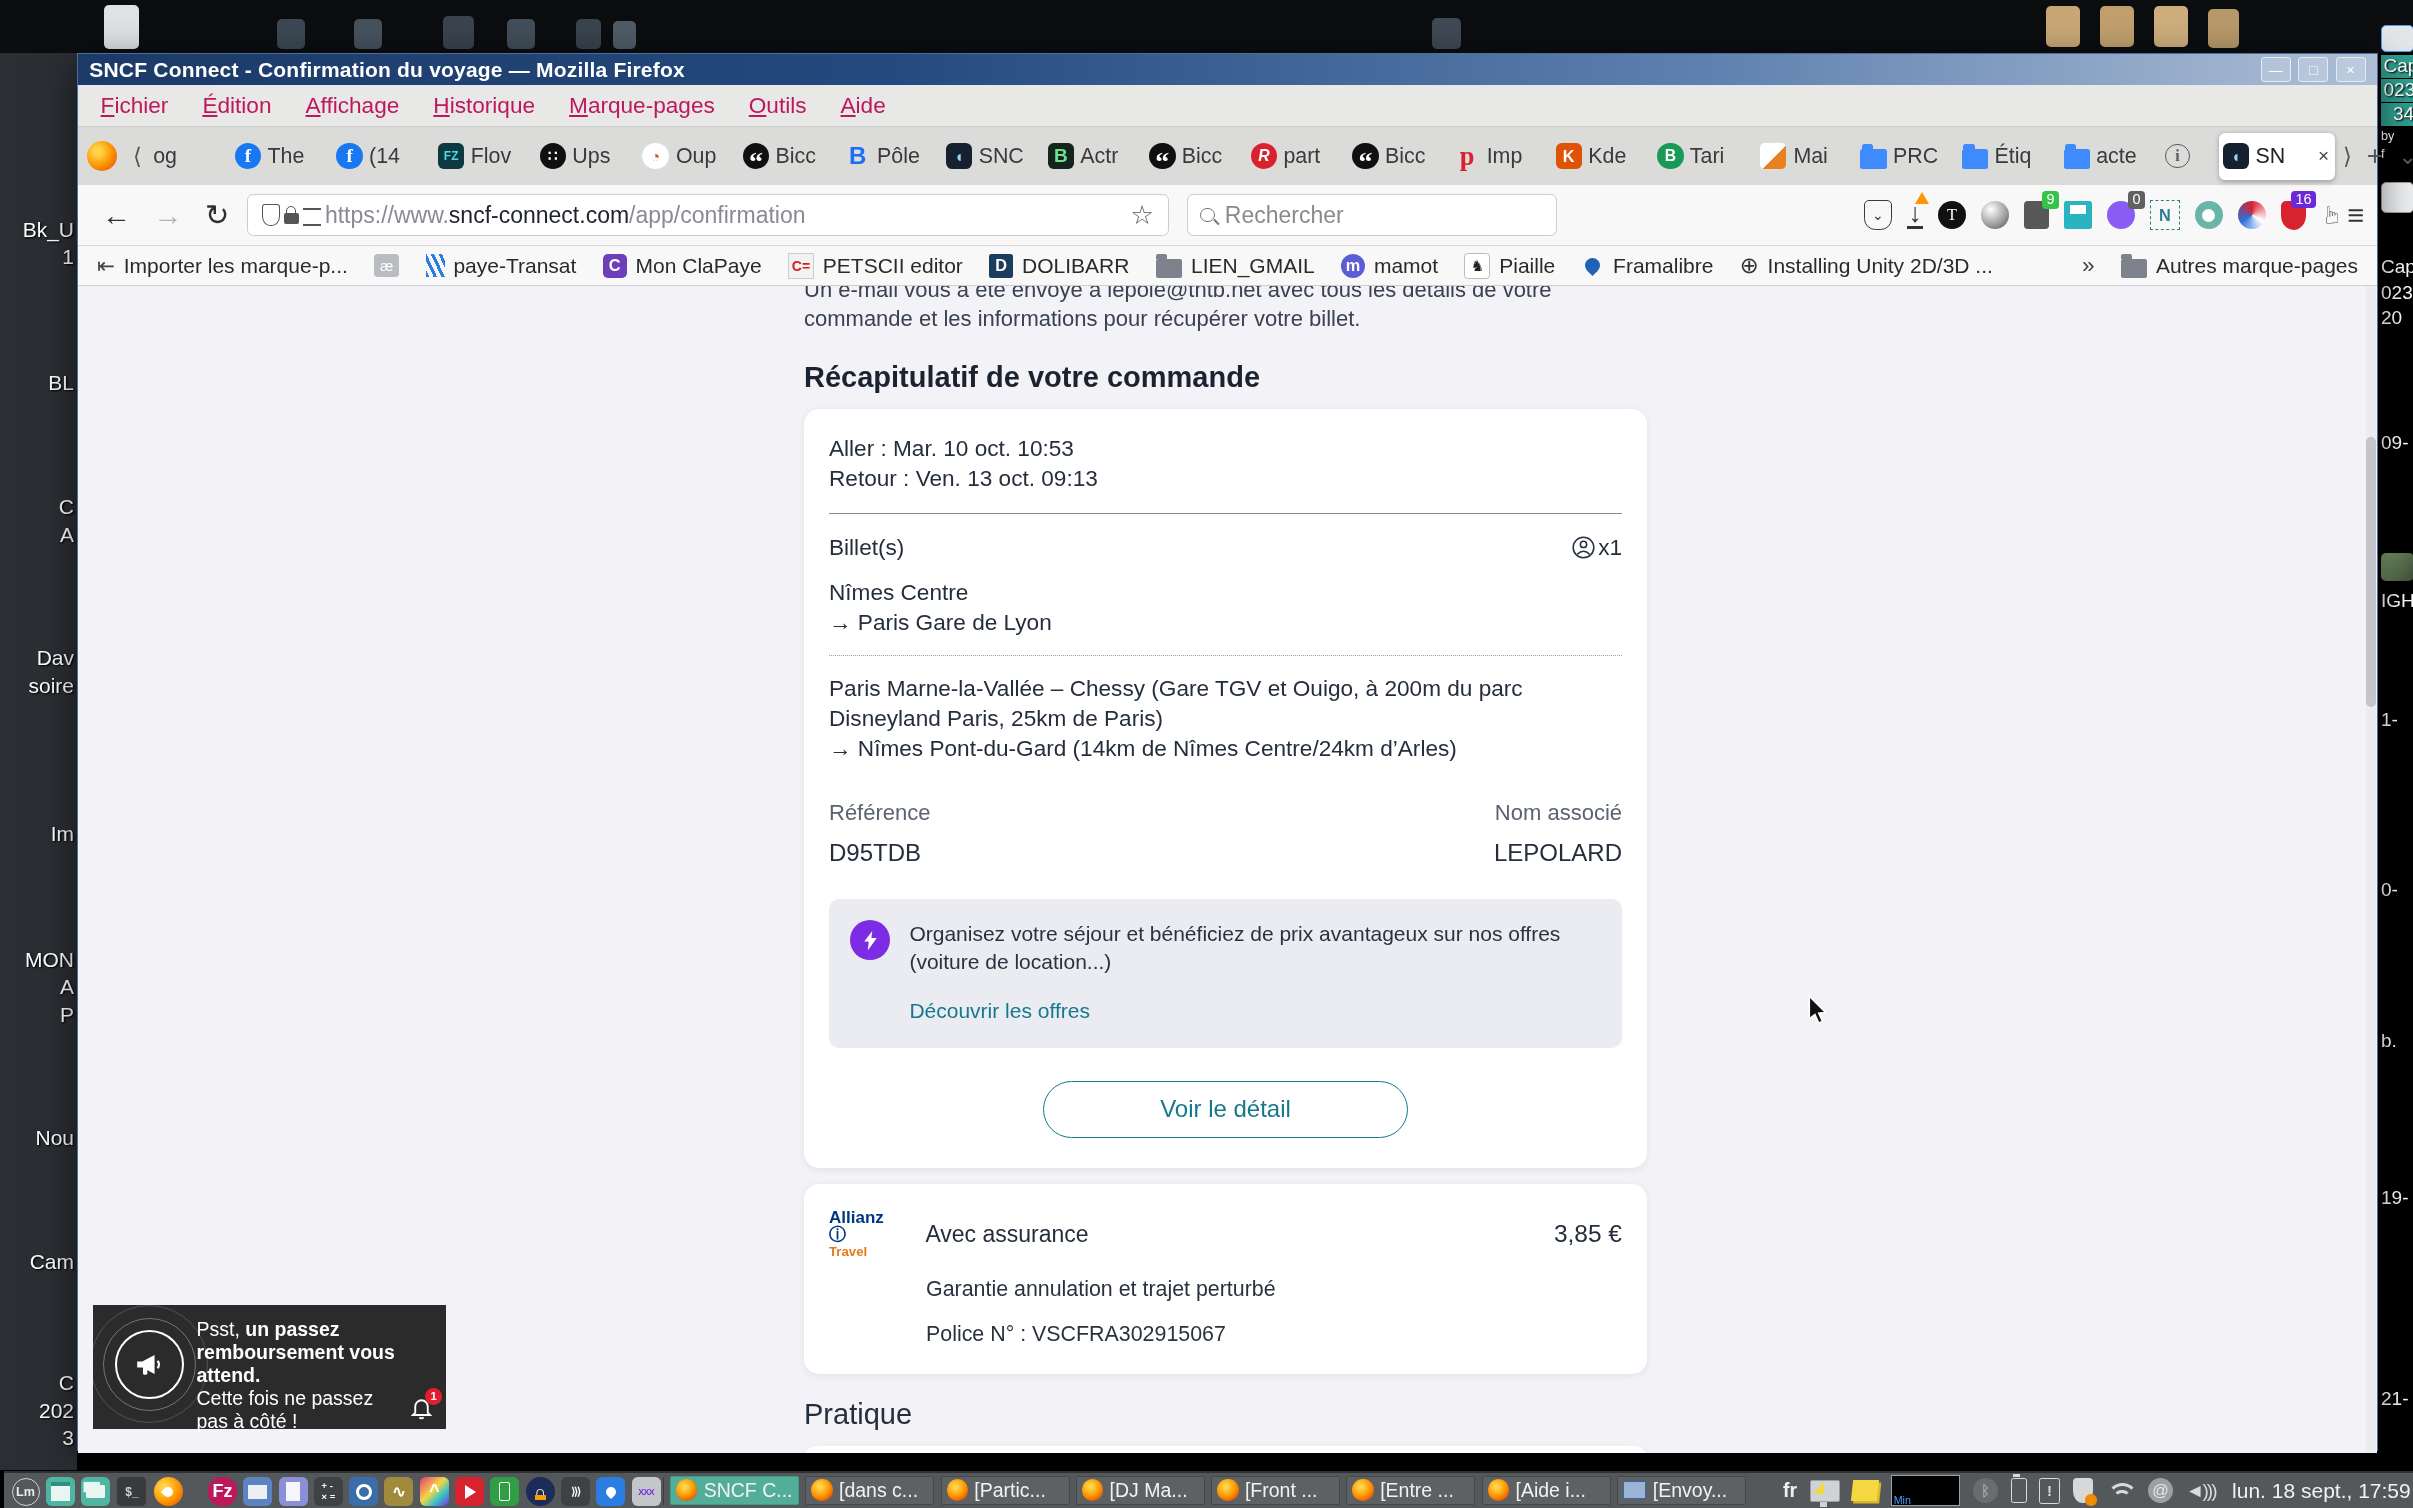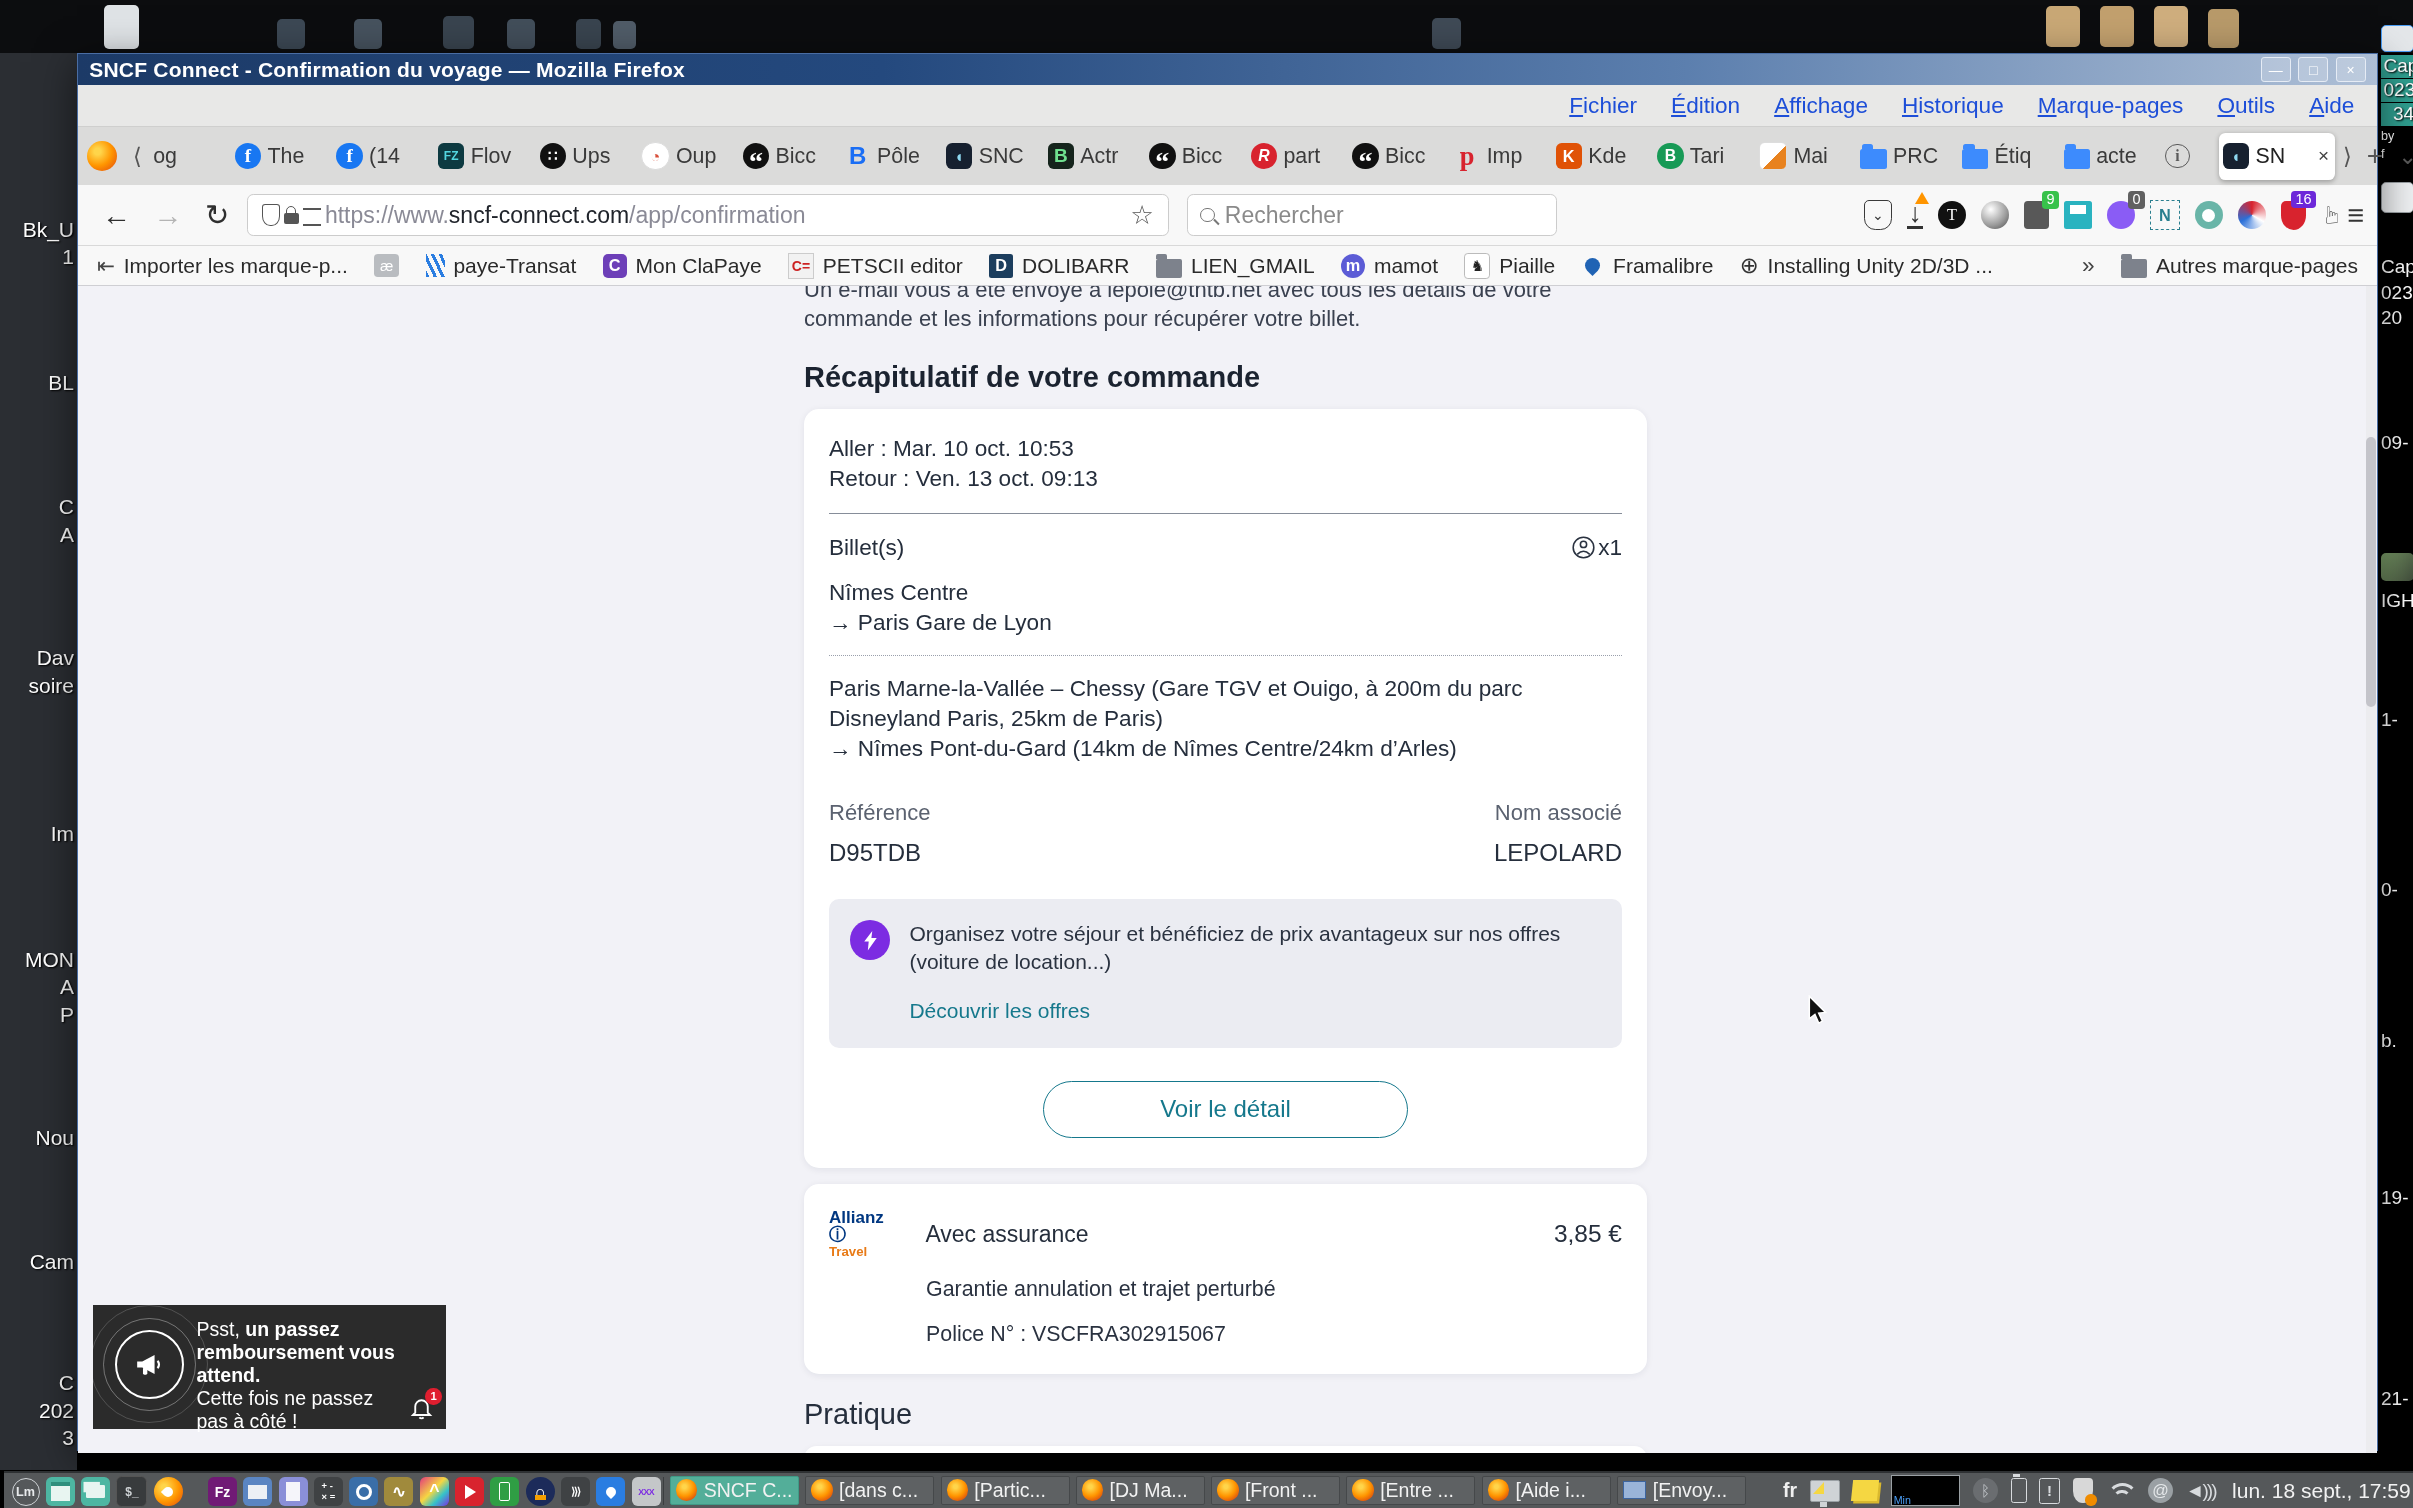--- a/index.html
+++ b/index.html
@@ -20,21 +20,21 @@
   #win{position:absolute;left:77px;top:53px;width:2299px;height:1396px;border:1.3px solid #4a6da3;
        background:#f8f8f8;box-shadow:0 8.8px 38px rgba(0,0,0,.55);}
   .titlebar{height:31px;background:linear-gradient(90deg,#1c3a67 0%,#24497e 35%,#5c7fae 70%,#aebfd6 100%);
             display:flex;align-items:center;padding:0 11.3px;}
   .title{color:#fff;font-size:21px;font-weight:bold;letter-spacing:0.2px;}
   .winctrl{margin-left:auto;display:flex;gap:7.5px;}
   .wbtn{width:28px;height:22.6px;border:1.3px solid #e6ecf5;border-radius:3.1px;background:rgba(255,255,255,.2);
         color:#fff;display:flex;align-items:center;justify-content:center;font-size:14px;line-height:14px;}
 
   .menubar{height:41px;background:#e8e8e7;border-bottom:0.6px solid #cfcfce;display:flex;align-items:center;
-           gap:34px;padding:0 22.6px;font-size:22.6px;color:#1d4ed8;justify-content:flex-end;}
+           gap:34px;padding:0 22.6px;font-size:22.6px;color:#be185d;}
   .menu-item::first-letter{text-decoration:underline;}
 
   
   .tabbar{height:58px;background:#dbdbda;display:flex;align-items:center;padding:0 5px;}
   .ffview{width:30px;height:30px;border-radius:50%;flex:none;margin:0 8.8px 0 3.8px;
           background:radial-gradient(circle at 35% 35%,#ffd54a 12%,#ff9500 52%,#e8590c 88%);}
   .tscroll{font-size:22.6px;color:#555;margin:0 7.5px;flex:none;}
   .tab{display:flex;align-items:center;gap:6.3px;width:94px;height:47px;flex:none;padding:0 3.8px;
        overflow:hidden;position:relative;font-size:21.4px;color:#3a3a3a;}
   .tab::after{content:"";position:absolute;right:0;top:0;bottom:0;width:22.6px;
@@ -179,21 +179,21 @@
   .tb-apps{position:absolute;left:7.5px;top:3.1px;display:flex;gap:6.3px;align-items:center;}
   .ta{width:29px;height:29px;border-radius:5.7px;flex:none;position:relative;display:flex;align-items:center;justify-content:center;
       color:#fff;font-weight:bold;font-size:14px;}
   .mint{width:28px;height:28px;border:1.9px solid #cfd3d6;border-radius:50%;color:#e8eaec;font-size:12.6px;box-sizing:border-box;}
   .a-win{background:#4db6a2;}.a-win::after{content:"";width:19px;height:15px;background:#e8f5f1;border-top:4.4px solid #2f8f7d;}
   .a-folder{background:#4db6a2;}.a-folder::after{content:"";width:19px;height:12.6px;background:#e8f5f1;border-radius:1.3px;box-shadow:-3.8px -4.4px 0 -1.3px #e8f5f1;}
   .a-term{background:#383b3d;border:0.6px solid #555;color:#cfd3d6;font-size:12px;}
   .a-ff{background:radial-gradient(circle at 35% 35%,#ffd54a 10%,#ff9500 55%,#e8590c 90%);border-radius:50%;}
   .a-ff::after{content:"";width:10px;height:10px;background:#fff;border-radius:50% 50% 50% 0;transform:rotate(45deg);}
   .gap-l{margin-left:19px;}
-  .a-fz{background:#701a75;font-size:14px;}
+  .a-fz{background:#be185d;font-size:18px;border-radius:13px;}
   .a-mail{background:#5a85c2;}.a-mail::after{content:"";width:19px;height:14px;background:#ecf0f5;}
   .a-doc{background:#8a8fd8;}.a-doc::after{content:"";width:14px;height:19px;background:#f5f5fa;}
   .a-calc{background:#3f4244;font-size:9.4px;line-height:10.7px;white-space:pre;}
   .a-cam{background:#3a6ea8;}.a-cam::after{content:"";width:10px;height:10px;border:3.1px solid #fff;border-radius:50%;}
   .a-plug{background:#a08a3c;font-size:16.3px;}
   .a-grad{background:linear-gradient(135deg,#e23a7c,#f5d742 45%,#35c2c9 70%,#7c2ce2);font-size:17.6px;}
   .a-play{background:#d8232e;}.a-play::after{content:"";border-left:11.3px solid #fff;border-top:7px solid transparent;border-bottom:7px solid transparent;margin-left:2.5px;}
   .a-phone{background:#2f9e44;}.a-phone::after{content:"";width:8.8px;height:16.3px;border:1.9px solid #fff;border-radius:1.9px;}
   .a-aud{background:#1c2b5a;border-radius:50%;font-size:16.3px;}
   .a-aud::before{content:"";position:absolute;bottom:5.7px;width:11.3px;height:5.7px;background:#f59f00;}

